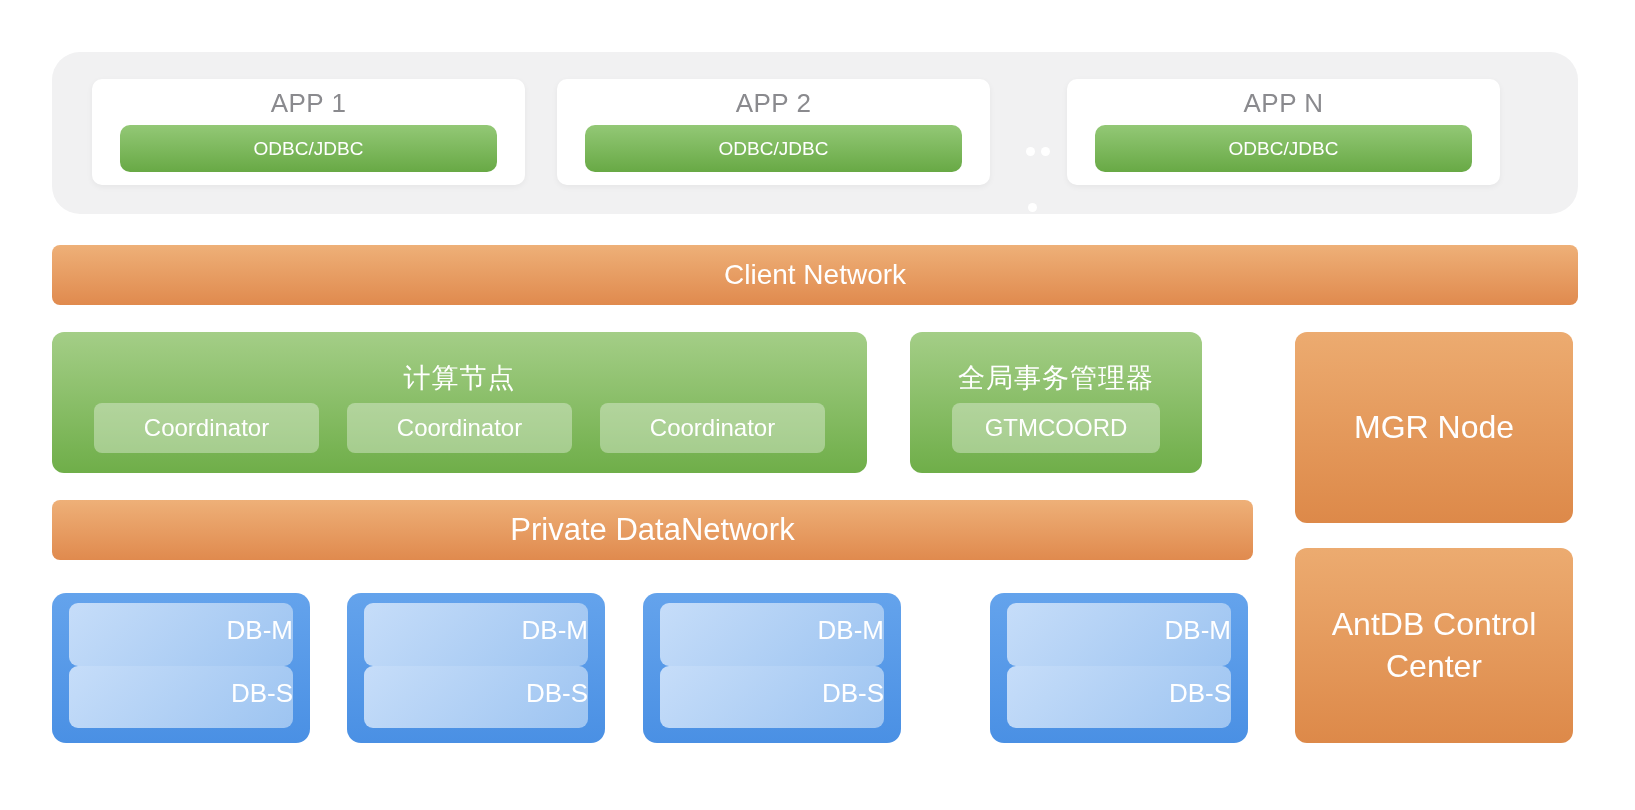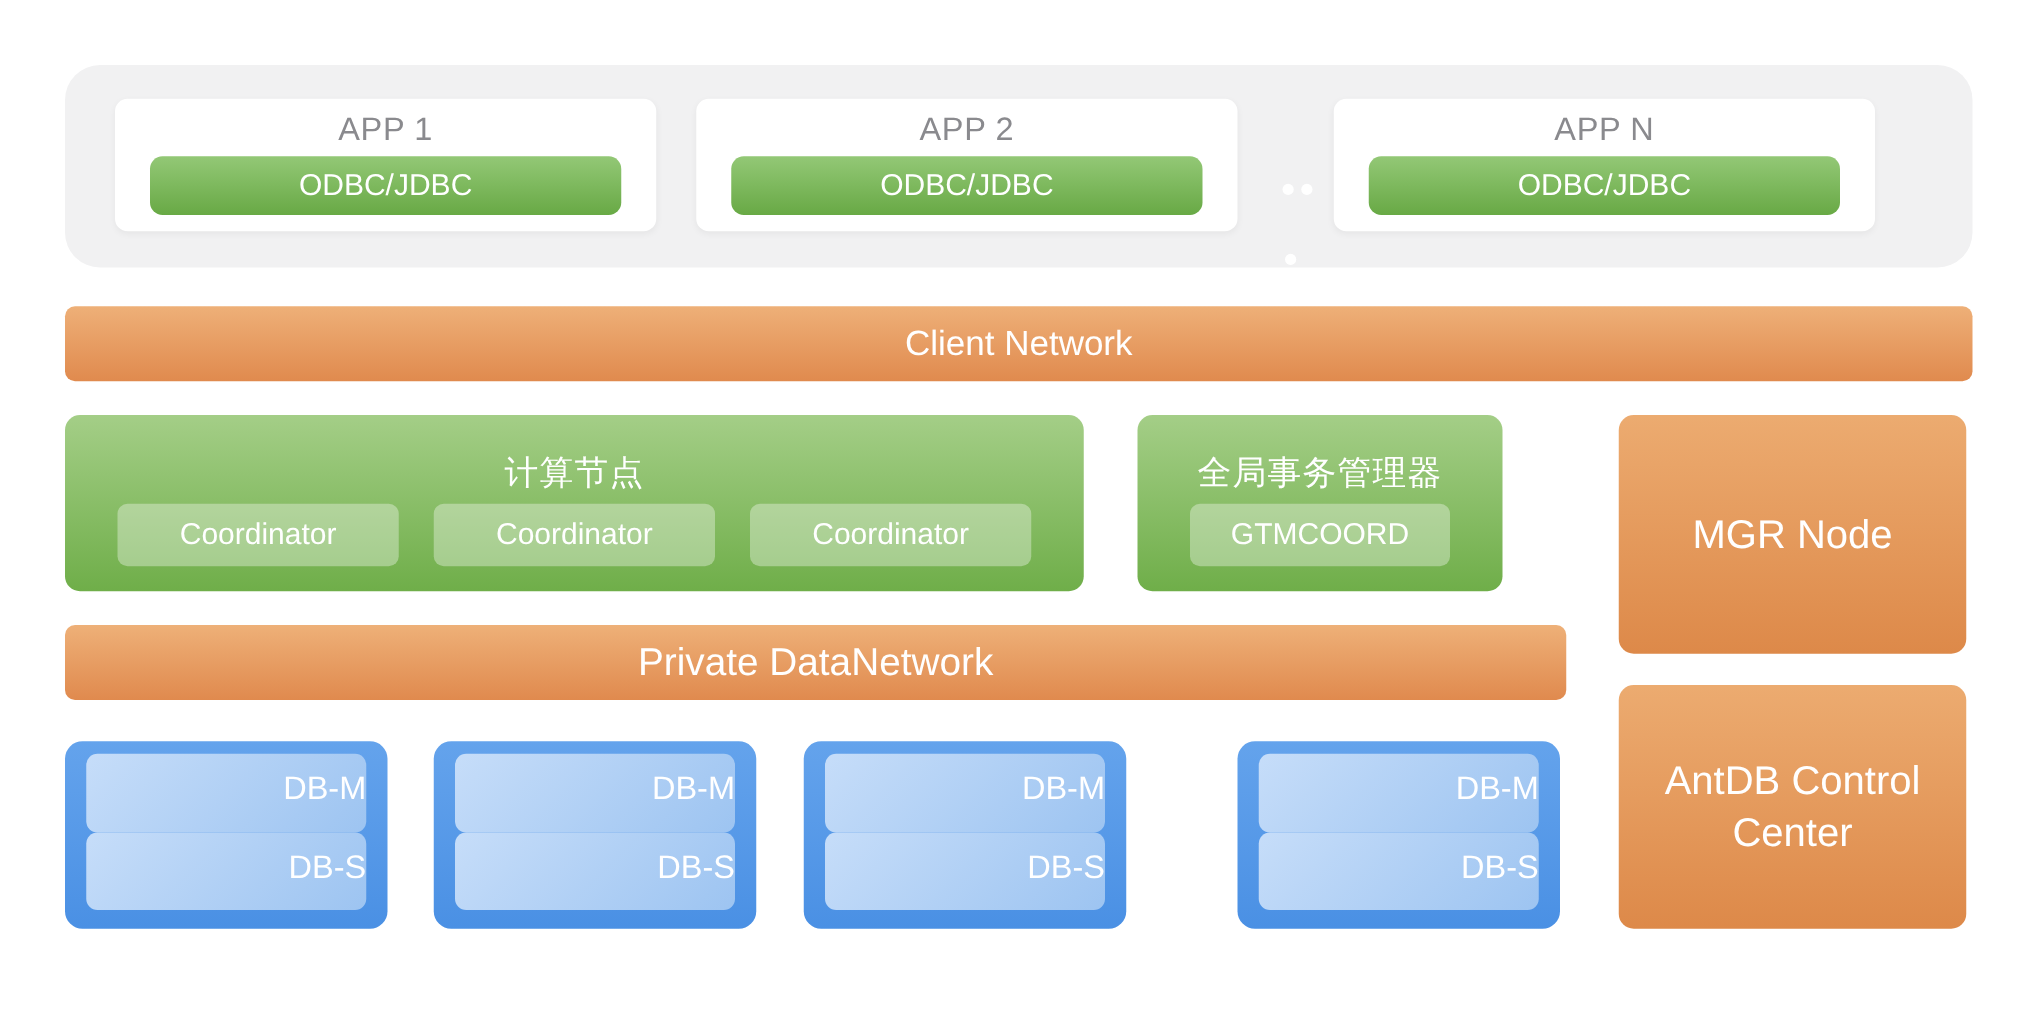--- a/index.html
+++ b/index.html
@@ -40,21 +40,21 @@
     line-height: 30px;
     color: #8a8a8e;
     letter-spacing: 0.5px;
   }
   .odbc-btn {
     margin: 7px auto 0 auto;
     width: 377px; height: 47px;
     border-radius: 10px;
     background: linear-gradient(to bottom, #93c876, #68a945);
     color: #ffffff;
-    font-size: 24px;
+    font-size: 19px;
     line-height: 47px;
     text-align: center;
   }
   .dots {
     position: absolute;
     left: 974px; top: 0;
     width: 40px; height: 162px;
   }
   .dot {
     position: absolute;

